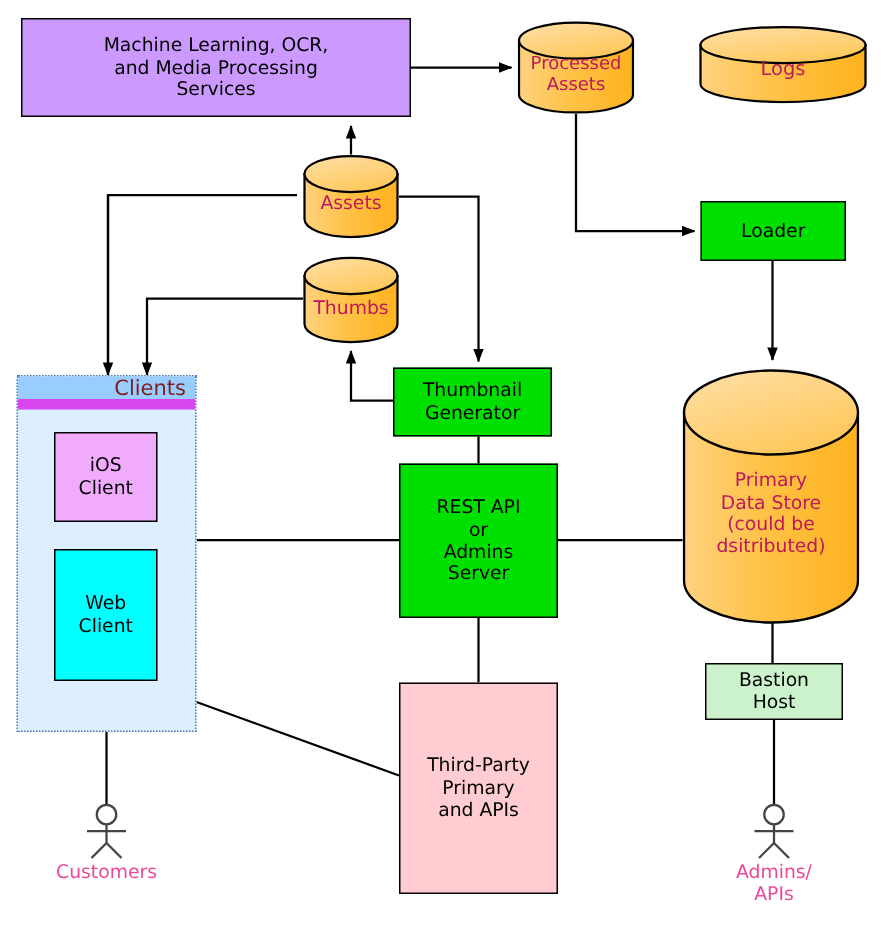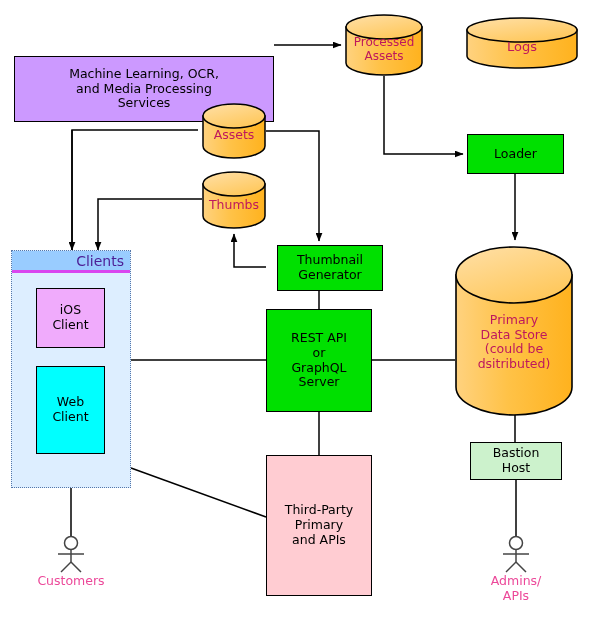--- a/index.html
+++ b/index.html
@@ -45,24 +45,23 @@
   .node-label {
     display: block;
     white-space: pre-line;
     padding: 0 3px;
   }
   
   #node-ml {
     left: 14px; top: 12px; width: 260px; height: 66px;
     background: #cc99ff;
     font-size: 12.5px;
-    margin-top: 44px;
   }
   #node-thumbnail-generator {
-    left: 277px; top: 245px; width: 106px; height: 46px;
+    left: 262px; top: 245px; width: 106px; height: 46px;
     background: #00e000;
     font-size: 12.5px;
   }
   #node-rest-api {
     left: 266px; top: 309px; width: 106px; height: 103px;
     background: #00e000;
     font-size: 12.5px;
   }
   #node-loader {
     left: 467px; top: 134px; width: 97px; height: 40px;
@@ -94,28 +93,28 @@
     position: absolute;
     left: 11px; top: 250px; width: 120px; height: 238px;
     box-sizing: border-box;
     border: 1.5px dotted #5577aa;
     background: #ddeeff;
   }
   #group-clients-header {
     position: absolute;
     left: 0; top: 0; right: 0; height: 22px;
     background: #99ccff;
-    border-bottom: 3px solid #d946ef;
+    border-bottom: 7px solid #d946ef;
     box-sizing: border-box;
     display: flex;
     align-items: center;
     justify-content: flex-end;
     padding-right: 6px;
     font-size: 14px;
-    color: #4c1d95;
+    color: #7f1d1d;
   }
   
   .cyl {
     position: absolute;
   }
   .cyl svg { display: block; }
   .cyl-label {
     position: absolute;
     left: 0; right: 0;
     text-align: center;
@@ -227,21 +226,21 @@
   </div>
 
   <div class="node rect-node" id="node-thumbnail-generator">
     <span class="node-label">Thumbnail
 Generator</span>
   </div>
 
   <div class="node rect-node" id="node-rest-api">
     <span class="node-label">REST API
 or
-GraphQL
+Admins
 Server</span>
   </div>
 
   <div class="node rect-node" id="node-bastion">
     <span class="node-label">Bastion
 Host</span>
   </div>
 
   <div class="node rect-node" id="node-third-party">
     <span class="node-label">Third-Party

